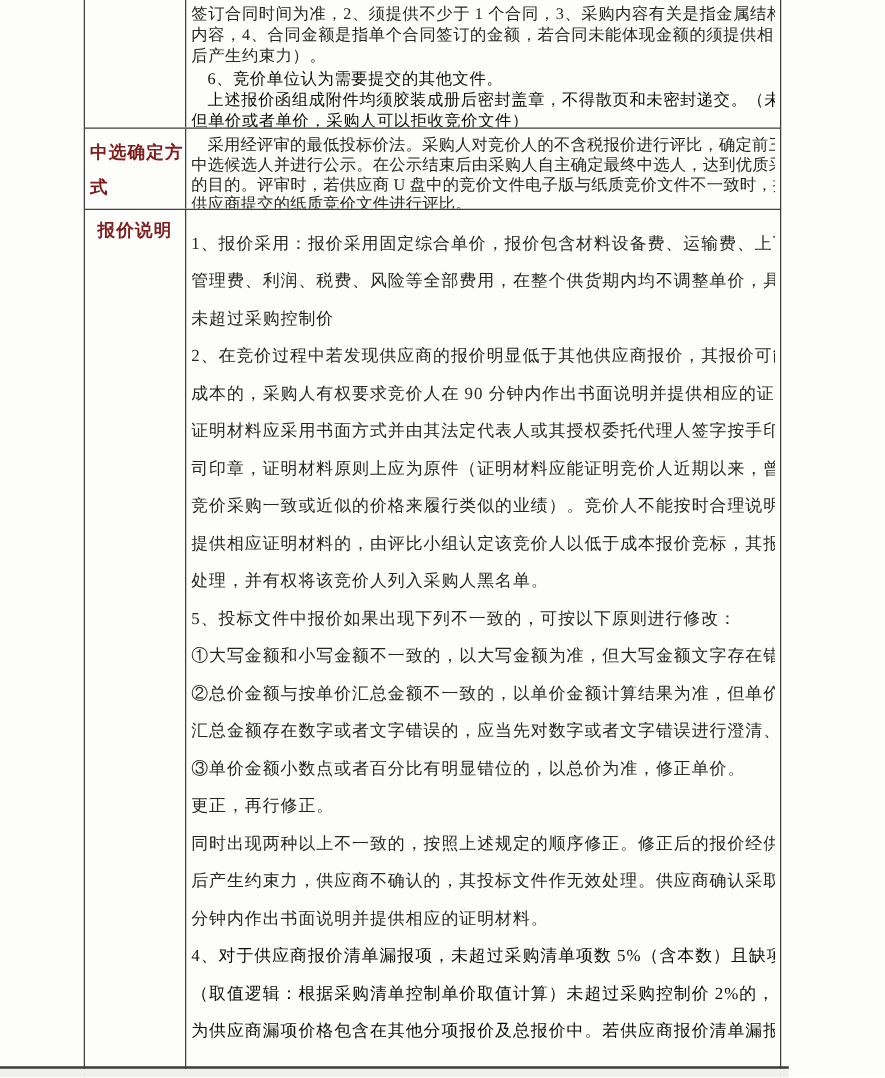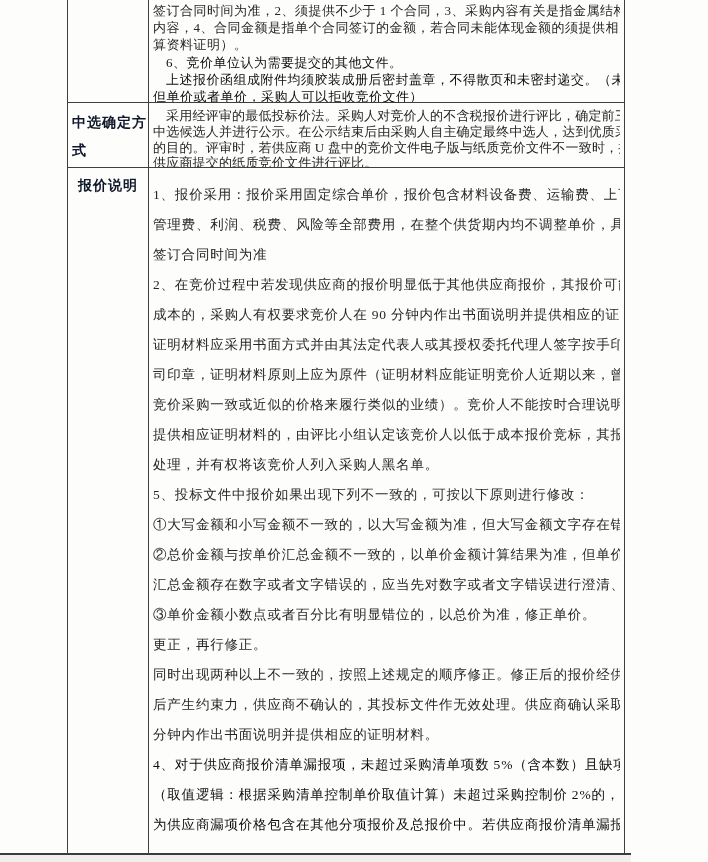--- a/index.html
+++ b/index.html
@@ -36,21 +36,21 @@
   .t-row.r2 { height: 65px;  border-bottom: 1px solid #3f3f3f; }
   .t-row.r3 { height: 693px; }
   .hcell {
     width: 81px;
     flex: 0 0 81px;
     border-right: 1px solid #3f3f3f;
     box-sizing: border-box;
     font-weight: bold;
     font-size: 14px;
     letter-spacing: 1px;
-    color: #0f172a;
+    color: #7f1d1d;
     overflow: hidden;
   }
   .hcell.h2 { padding: 6px 0 0 4px; line-height: 28px; }
   .hcell.h3 { padding: 8px 0 0 0; text-align: center; line-height: 20px; }
   .ccell {
     flex: 1 1 auto;
     box-sizing: border-box;
     padding: 0 4px;
     overflow: hidden;
   }
@@ -84,21 +84,21 @@
 <body>
 
 <div class="page">
   <div class="doc-table">
 
     <div class="t-row r1">
       <div class="hcell"></div>
       <div class="ccell c1">
           <div class="ln">签订合同时间为准，2、须提供不少于 1 个合同，3、采购内容有关是指金属结构采购</div>
           <div class="ln">内容，4、合同金额是指单个合同签订的金额，若合同未能体现金额的须提供相关结</div>
-          <div class="ln">算资料证明）。</div>
+          <div class="ln">后产生约束力）。</div>
           <div class="ln b ind">6、竞价单位认为需要提交的其他文件。</div>
           <div class="ln b ind">上述报价函组成附件均须胶装成册后密封盖章，不得散页和未密封递交。（未按要</div>
           <div class="ln b">但单价或者单价，采购人可以拒收竞价文件）</div>
         </div>
     </div>
 
     <div class="t-row r2">
       <div class="hcell h2">
           <div class="ln">中选确定方</div>
           <div class="ln">式</div>
@@ -109,21 +109,21 @@
           <div class="ln">的目的。评审时，若供应商 U 盘中的竞价文件电子版与纸质竞价文件不一致时，按照</div>
           <div class="ln">供应商提交的纸质竞价文件进行评比。</div>
         </div>
     </div>
 
     <div class="t-row r3">
       <div class="hcell h3">报价说明</div>
       <div class="ccell c3">
           <div class="ln">1、报价采用：报价采用固定综合单价，报价包含材料设备费、运输费、上下车费、</div>
           <div class="ln">管理费、利润、税费、风险等全部费用，在整个供货期内均不调整单价，具体金额以</div>
-          <div class="ln">签订合同时间为准</div>
+          <div class="ln">未超过采购控制价</div>
           <div class="ln">2、在竞价过程中若发现供应商的报价明显低于其他供应商报价，其报价可能低于其</div>
           <div class="ln">成本的，采购人有权要求竞价人在 90 分钟内作出书面说明并提供相应的证明材料，</div>
           <div class="ln">证明材料应采用书面方式并由其法定代表人或其授权委托代理人签字按手印或盖公</div>
           <div class="ln">司印章，证明材料原则上应为原件（证明材料应能证明竞价人近期以来，曾以与本次</div>
           <div class="ln">竞价采购一致或近似的价格来履行类似的业绩）。竞价人不能按时合理说明或者不能</div>
           <div class="ln">提供相应证明材料的，由评比小组认定该竞价人以低于成本报价竞标，其报价作无效</div>
           <div class="ln">处理，并有权将该竞价人列入采购人黑名单。</div>
           <div class="ln">5、投标文件中报价如果出现下列不一致的，可按以下原则进行修改：</div>
           <div class="ln">①大写金额和小写金额不一致的，以大写金额为准，但大写金额文字存在错误的，应</div>
           <div class="ln">②总价金额与按单价汇总金额不一致的，以单价金额计算结果为准，但单价或者单价</div>

